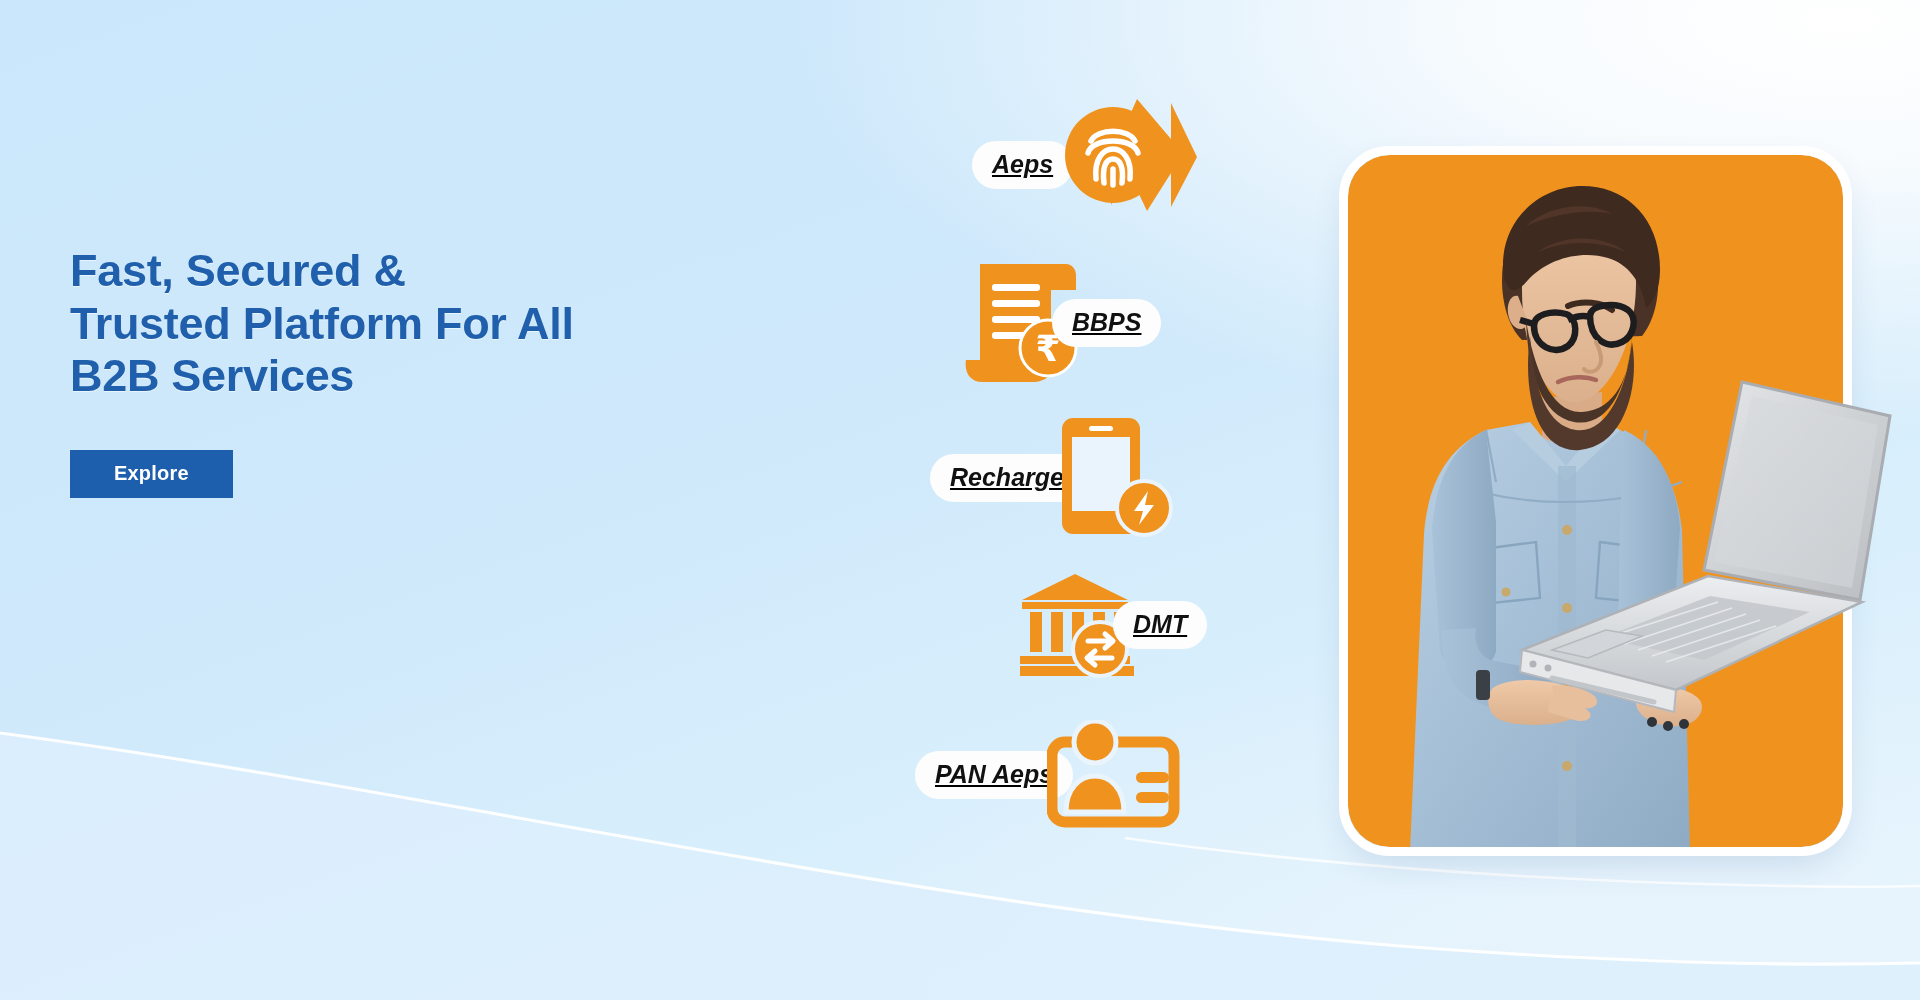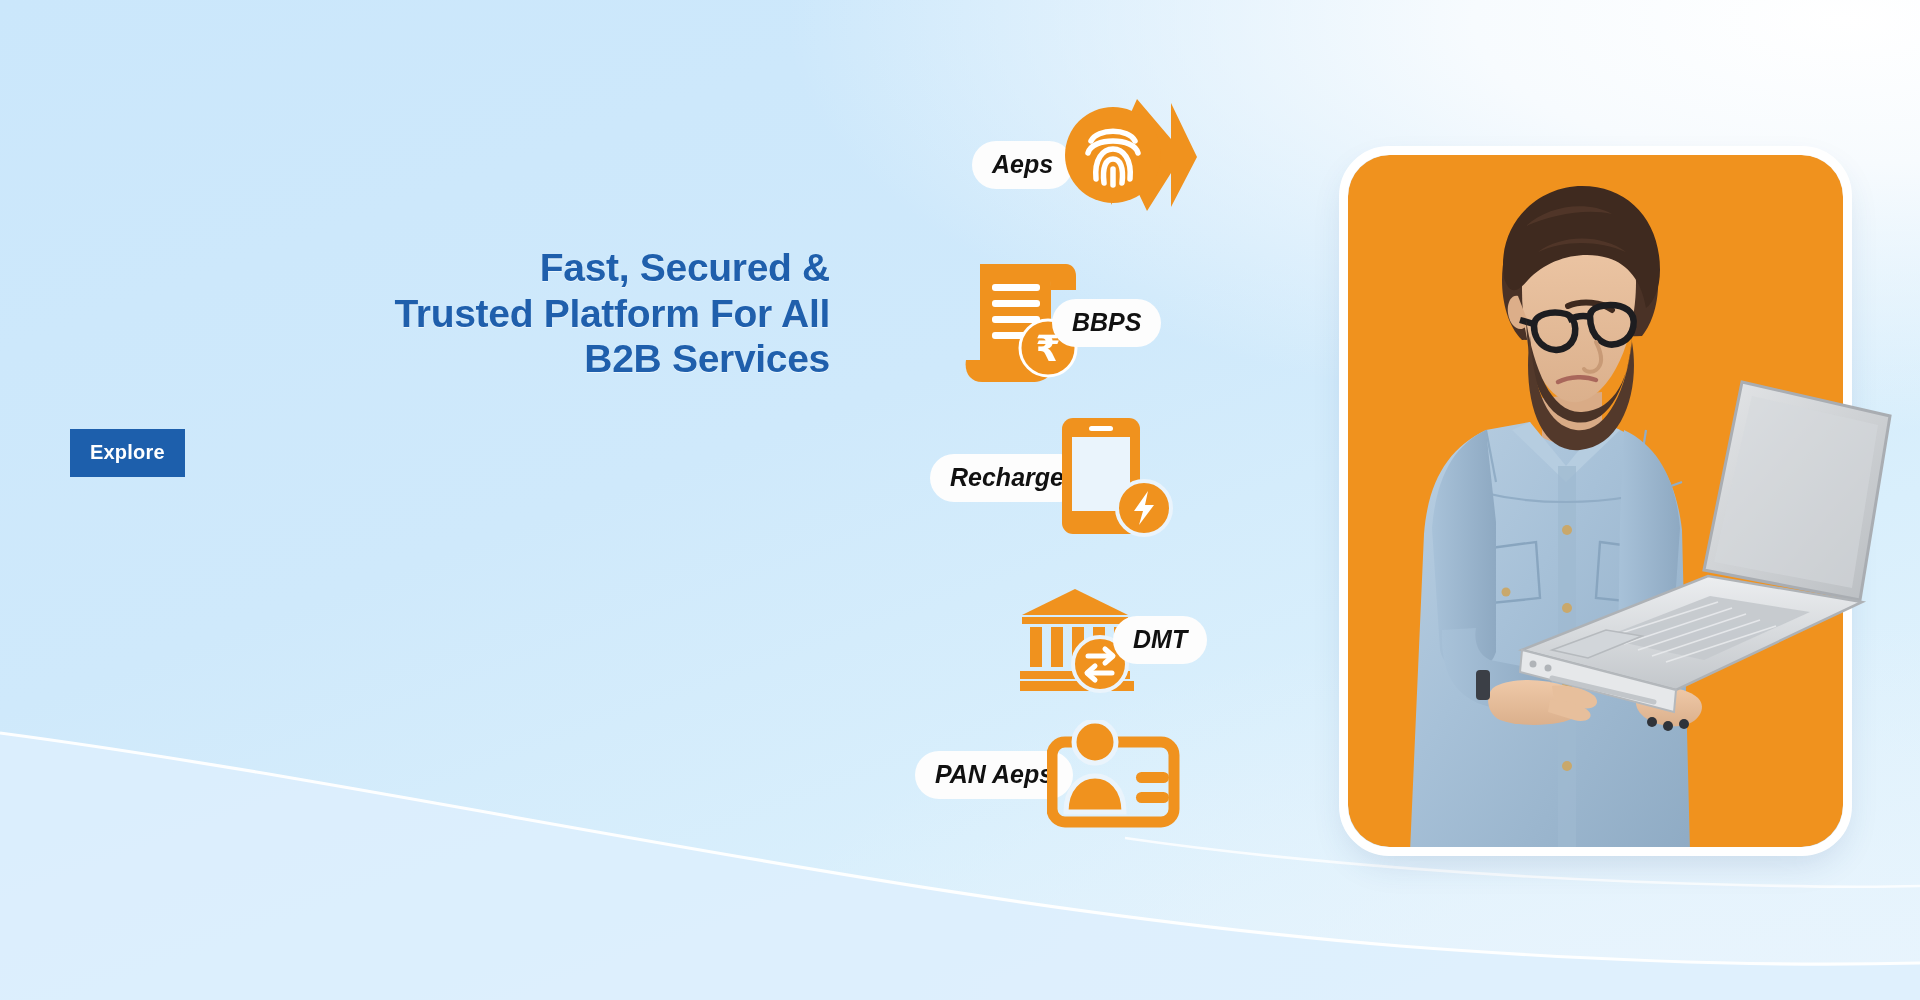--- a/index.html
+++ b/index.html
@@ -19,50 +19,49 @@
       linear-gradient(160deg, #cbe7fb 0%, #cfe9fb 42%, #d9effc 70%, #e6f4fd 100%);
     overflow:hidden;
   }
   .bg-curve{ position:absolute; inset:0; width:1920px; height:1000px; }
 
   
   #copy-block{
     position:absolute; left:70px; top:245px; width:760px;
   }
   #page-title{
-    font-size:39px; line-height:1.17; font-weight:bold;
+    font-size:45px; line-height:1.17; font-weight:bold;
     color:#1f5fac; letter-spacing:-0.3px;
     text-shadow:0 1px 0 rgba(255,255,255,.55);
     white-space:pre-line;
-    text-align:right;
   }
   #explore-button{
     display:inline-block; margin-top:47px;
     background:#1d5fac; color:#fff;
     font-size:20px; font-weight:bold;
-    padding:12px 20px 13px; border:none; cursor:pointer;
+    padding:12px 44px 13px; border:none; cursor:pointer;
     letter-spacing:.2px;
   }
 
   
   #services-list{ position:absolute; left:960px; top:95px; width:420px; }
-  .service-row{ position:absolute; display:flex; align-items:center; }
+  .service-row{ position:absolute; display:flex; align-items:center;text-decoration:underline; }
   .svc-pill{
     background:#fdfdfd; border-radius:30px;
     padding:9px 20px 10px;
     font-size:25px; font-style:italic; font-weight:bold;
     color:#111; white-space:nowrap;
     box-shadow:0 0 0 0 rgba(0,0,0,0);
   }
   .svc-icon{ display:block; }
 
   .row-aeps     { left:12px;  top:0;   }
   .row-bbps     { left:0px;   top:165px; }
   .row-recharge { left:-30px; top:320px;justify-content:center; }
-  .row-dmt      { left:60px;  top:490px; }
+  .row-dmt      { left:60px;  top:475px; }
   .row-pan      { left:-45px; top:625px; }
 
   .row-aeps     .svc-pill{ margin-right:-22px; }
   .row-bbps     .svc-pill{ margin-left:-38px; order:2; }
   .row-recharge .svc-pill{ margin-right:-28px; }
   .row-dmt      .svc-pill{ margin-left:-32px; order:2; }
   .row-pan      .svc-pill{ margin-right:-26px; }
   .row-bbps     .svc-icon{ order:1; }
   .row-dmt      .svc-icon{ order:1; }
 

